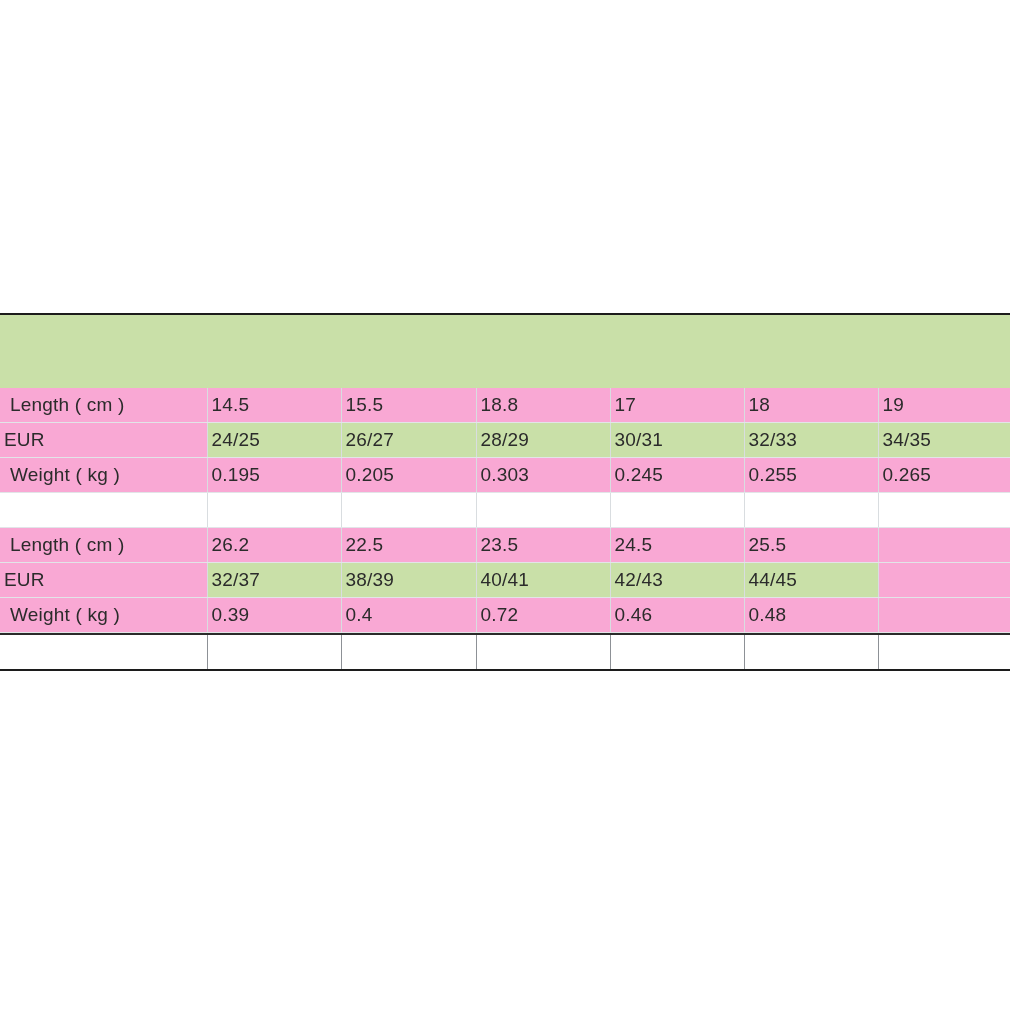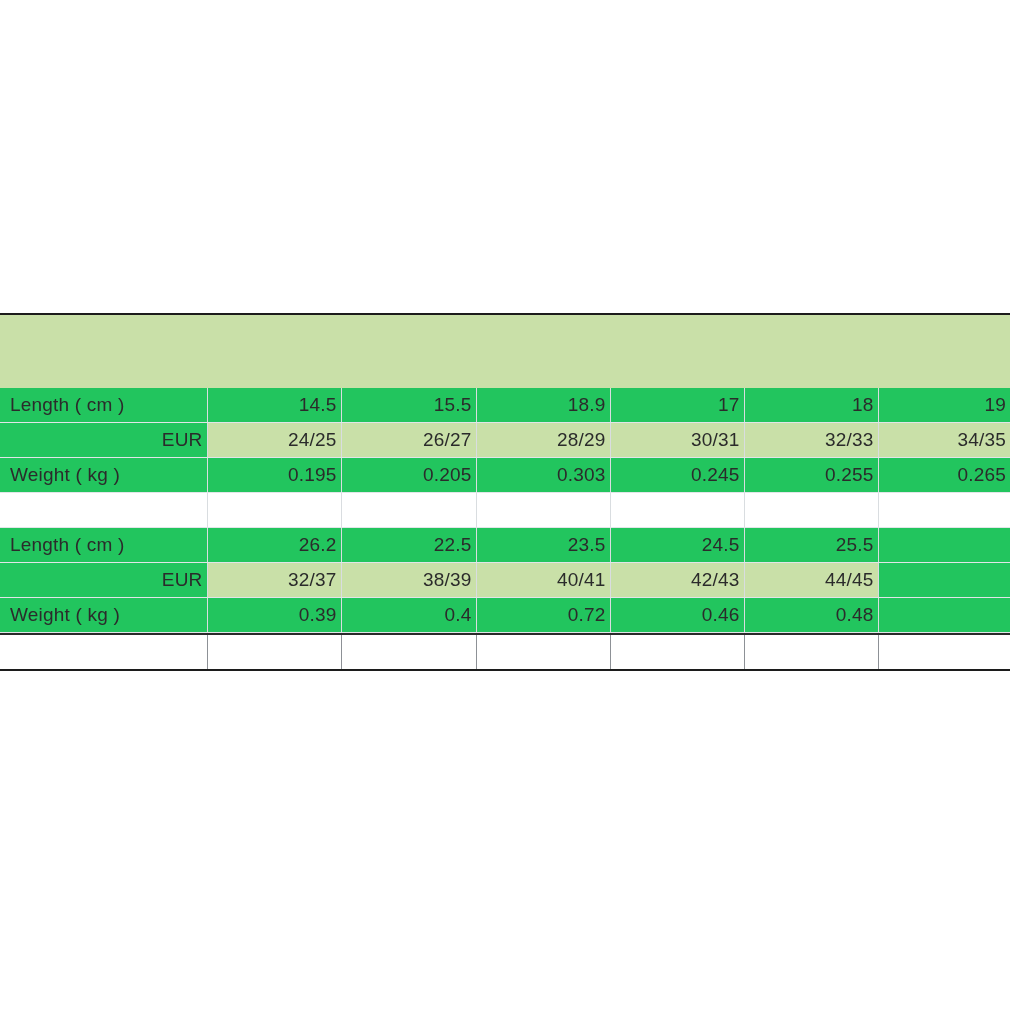--- a/index.html
+++ b/index.html
@@ -26,27 +26,27 @@
     position: absolute;
     left: 0;
     top: 313px;
     width: 1010px;
   }
 
   table.size-table {
     width: 1010px;
     border-collapse: collapse;
     table-layout: fixed;
-    background: #22c55e;
+    background: #f9a8d4;
   }
 
   table.size-table td {
     height: 34px;
     padding: 0 4px;
-    text-align: right;
+    text-align: left;
     vertical-align: middle;
     font-size: 19px;
     color: #2b2b2b;
     border-right: 1px solid #d9dde0;
     border-bottom: 1px solid #e2e5e8;
     white-space: nowrap;
     letter-spacing: 0.2px;
   }
   table.size-table td:last-child {
     border-right: none;
@@ -158,21 +158,21 @@
       <tr class="top-rule">
             <td colspan="7"></td>
           </tr>
           <tr class="banner-row">
             <td colspan="7"></td>
           </tr>
           <tr>
             <td class="label-cell left-align">Length ( cm )</td>
             <td>14.5</td>
             <td>15.5</td>
-            <td>18.9</td>
+            <td>18.8</td>
             <td>17</td>
             <td>18</td>
             <td>19</td>
           </tr>
           <tr>
             <td class="label-cell">EUR</td>
             <td class="hl">24/25</td>
             <td class="hl">26/27</td>
             <td class="hl">28/29</td>
             <td class="hl">30/31</td>

